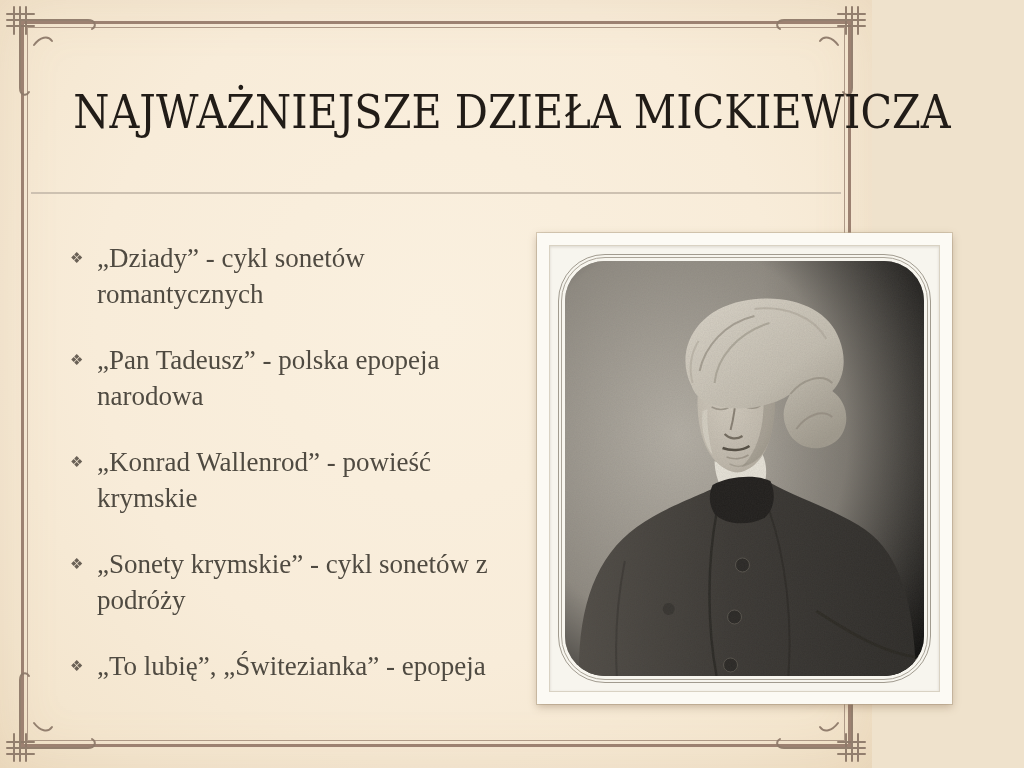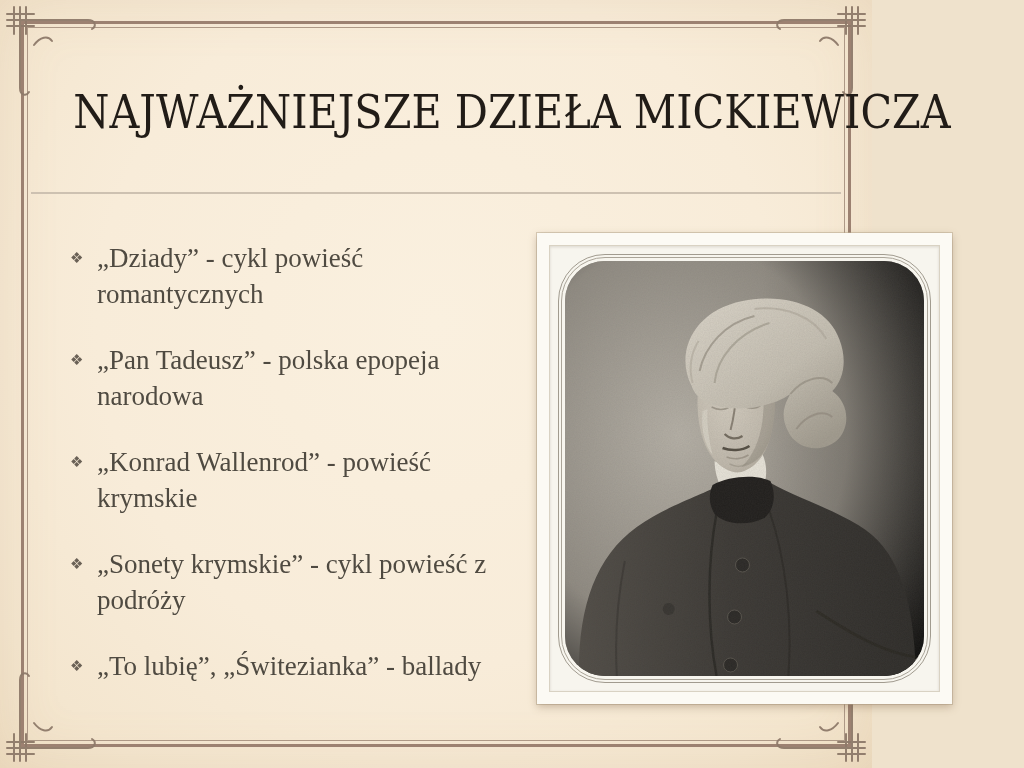--- a/index.html
+++ b/index.html
@@ -120,37 +120,37 @@
         <use href="#corner-orn"></use>
       </svg>
     </div>
 
   <h1 class="title">NAJWAŻNIEJSZE DZIEŁA MICKIEWICZA</h1>
   <div class="title-divider"></div>
 
   <ul class="bullets">
     <li>
       <span class="bullet-glyph">❖</span>
-      <span class="bullet-text">„Dziady” - cykl powieść romantycznych</span>
+      <span class="bullet-text">„Dziady” - cykl sonetów romantycznych</span>
     </li>
     <li>
       <span class="bullet-glyph">❖</span>
       <span class="bullet-text">„Pan Tadeusz” - polska epopeja narodowa</span>
     </li>
     <li>
       <span class="bullet-glyph">❖</span>
       <span class="bullet-text">„Konrad Wallenrod” - powieść krymskie</span>
     </li>
     <li>
       <span class="bullet-glyph">❖</span>
-      <span class="bullet-text">„Sonety krymskie” - cykl powieść z podróży</span>
-    </li>
-    <li>
-      <span class="bullet-glyph">❖</span>
-      <span class="bullet-text">„To lubię”, „Świtezianka” - ballady</span>
+      <span class="bullet-text">„Sonety krymskie” - cykl sonetów z podróży</span>
+    </li>
+    <li>
+      <span class="bullet-glyph">❖</span>
+      <span class="bullet-text">„To lubię”, „Świtezianka” - epopeja</span>
     </li>
   </ul>
 
   <div class="photo-frame">
     <div class="photo-mat">
       <div class="photo-inner">
         <div class="photo-rule1"></div>
         <div class="photo-rule2"></div>
         <div class="photo-img">
           <svg viewBox="0 0 360 415" preserveAspectRatio="none">

